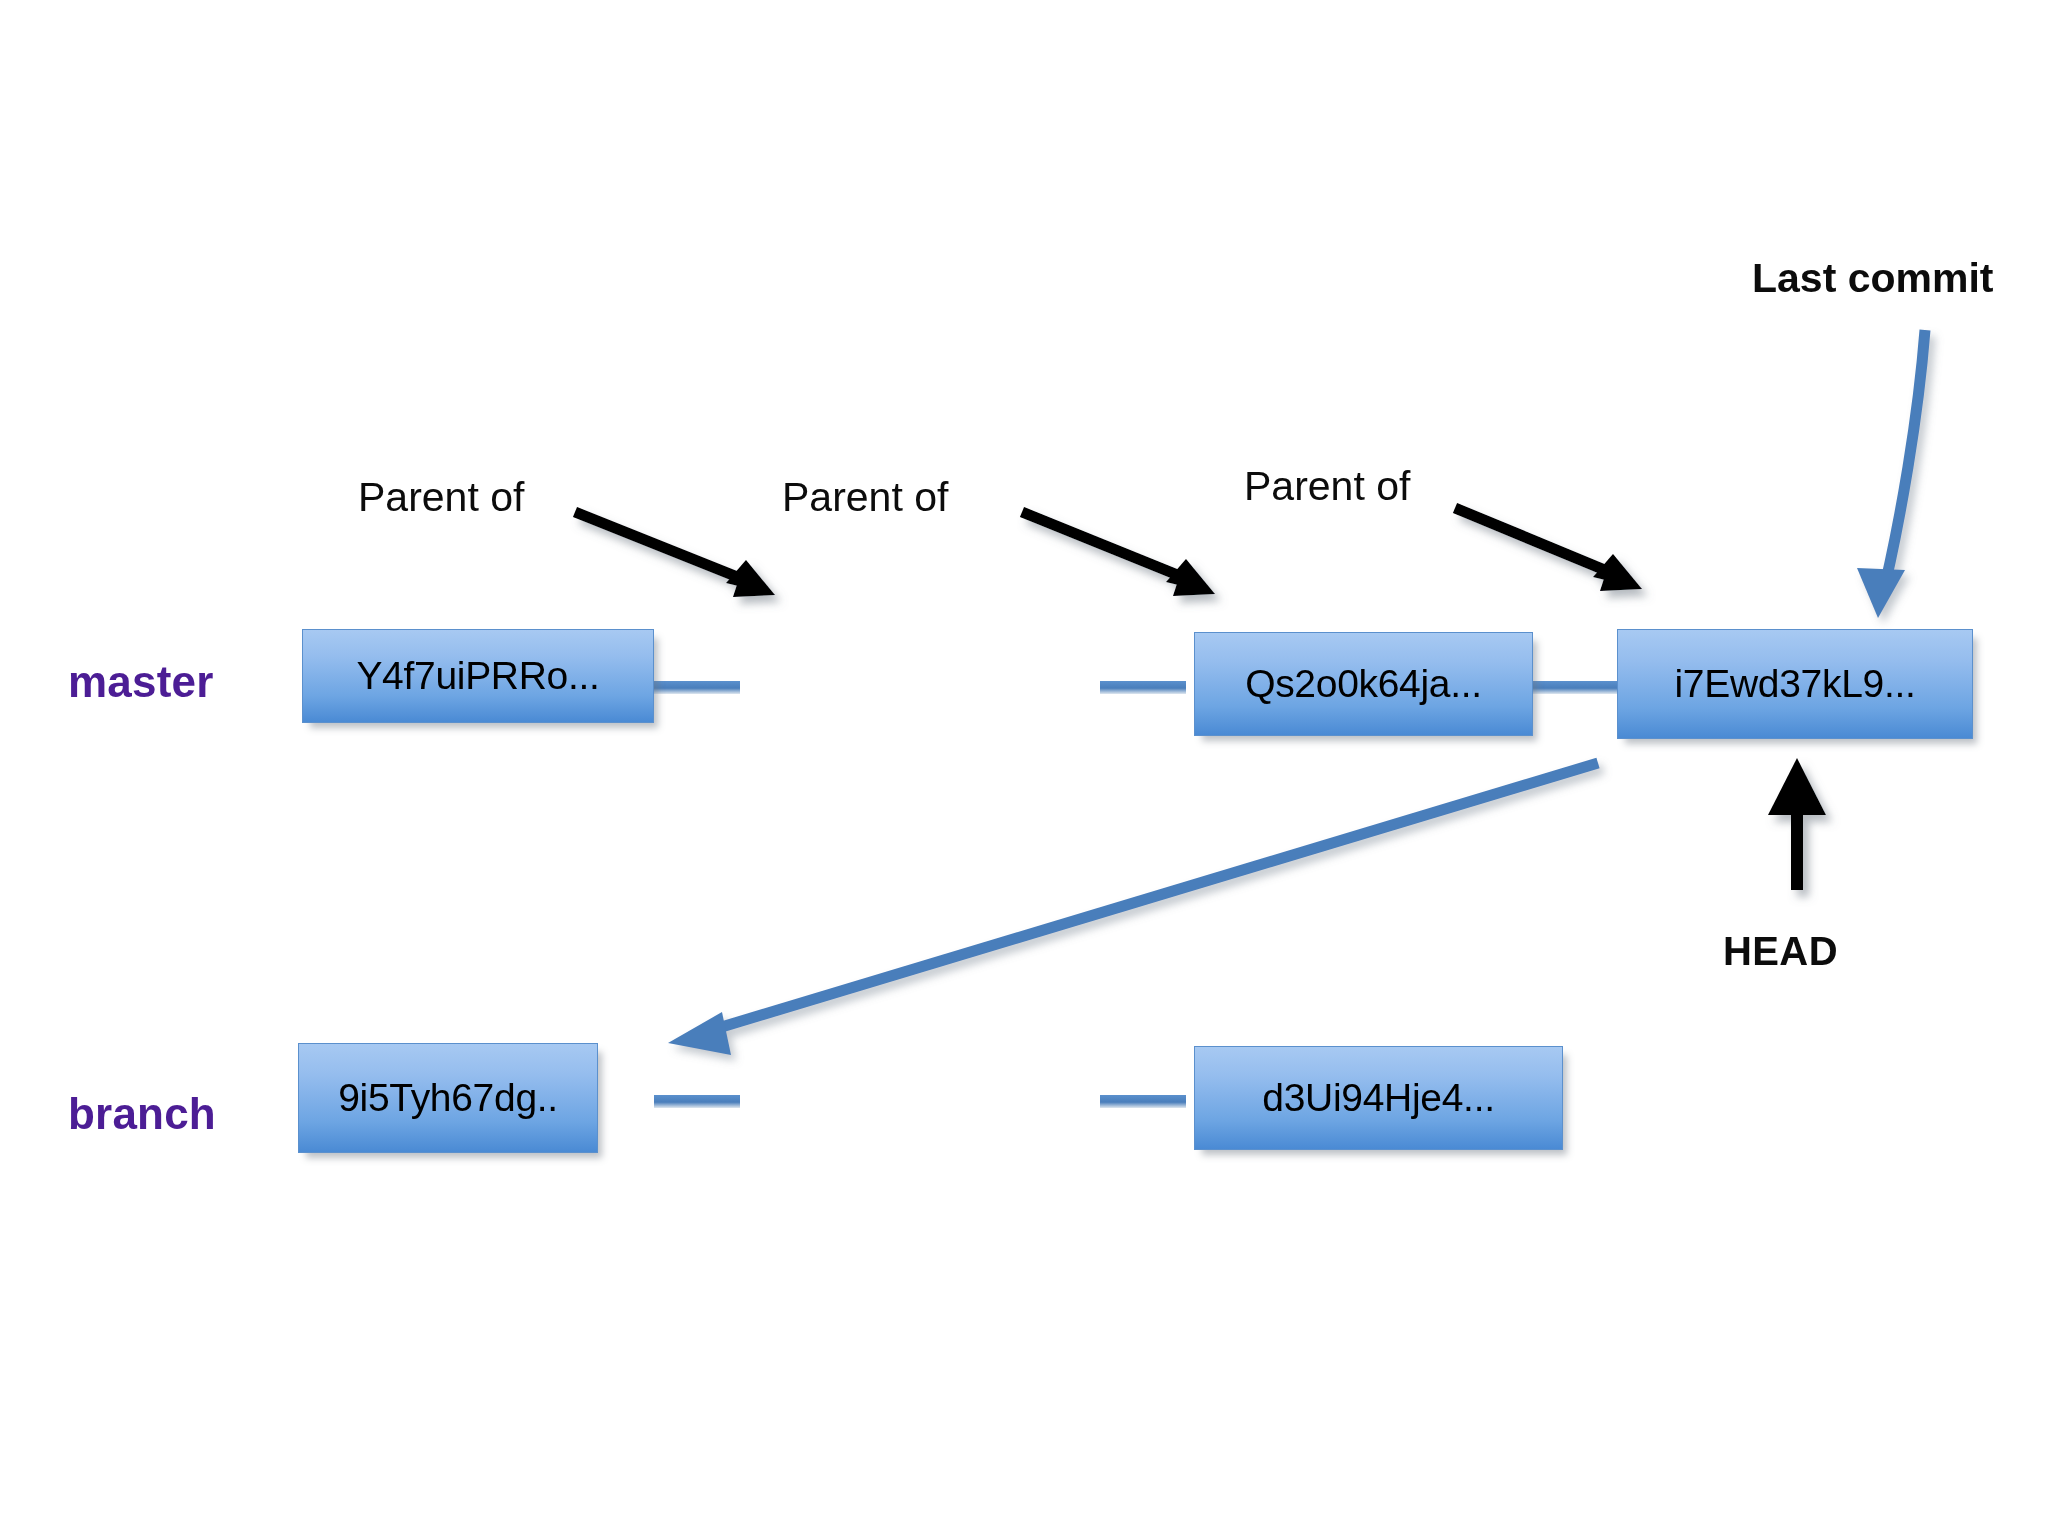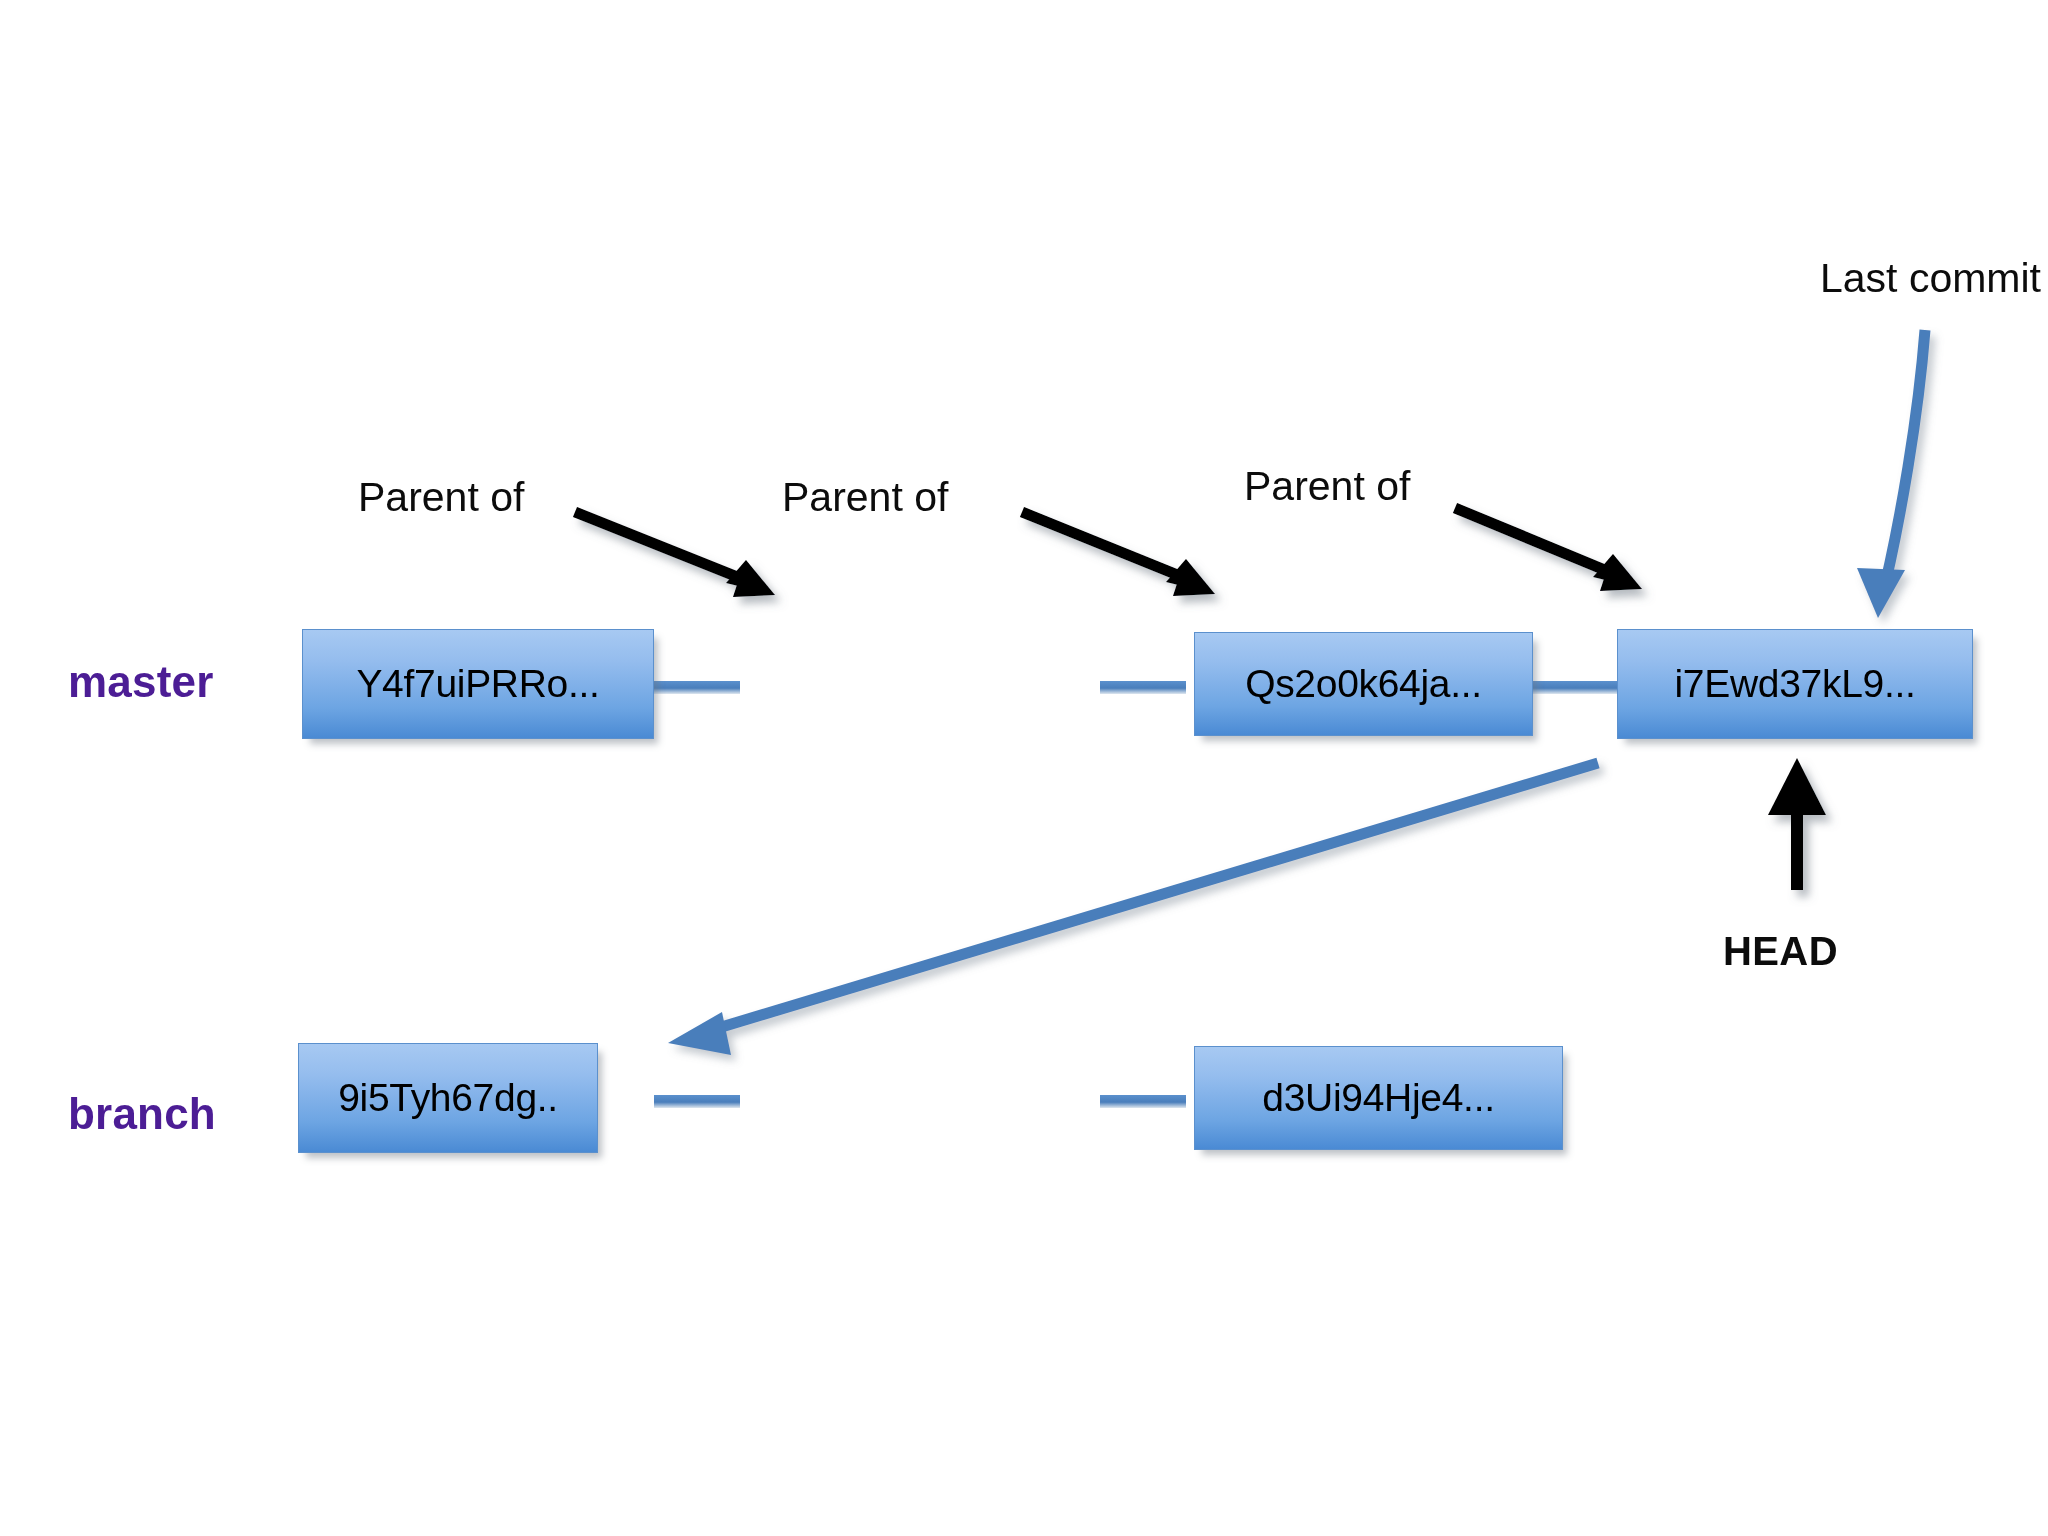--- a/index.html
+++ b/index.html
@@ -145,21 +145,21 @@
     </g>
 
     <g filter="url(#softshadow-blue)">
       <line x1="1598" y1="763" x2="705" y2="1032" stroke="#4a7ebb" stroke-width="11" stroke-linecap="butt"></line>
       <path d="M 668 1043 L 722 1012 L 731 1055 Z" fill="#4a7ebb"></path>
     </g>
   </svg>
 
   <div class="row-label" style="left:68px; top:657px;">master</div>
 
-  <div class="commit-node" style="left:302px; top:629px; width:352px; height:110px;">
+  <div class="commit-node" style="left:302px; top:629px; width:352px; height:94px;">
     <span class="commit-label">Y4f7uiPRRo...</span>
   </div>
 
 
   <div class="commit-node" style="left:1194px; top:632px; width:339px; height:104px;">
     <span class="commit-label">Qs2o0k64ja...</span>
   </div>
 
   <div class="commit-node" style="left:1617px; top:629px; width:356px; height:110px;">
     <span class="commit-label">i7Ewd37kL9...</span>
@@ -175,17 +175,17 @@
   <div class="commit-node" style="left:1194px; top:1046px; width:369px; height:104px;">
     <span class="commit-label">d3Ui94Hje4...</span>
   </div>
 
   <div class="annotation" style="left:358px; top:474px;">Parent of</div>
 
   <div class="annotation" style="left:782px; top:474px;">Parent of</div>
 
   <div class="annotation" style="left:1244px; top:463px;">Parent of</div>
 
-  <div class="annotation" style="left:1820px; top:255px;">Last commit</div>
+  <div class="annotation" style="left:1752px; top:255px;font-weight:bold;">Last commit</div>
 
   <div class="annotation bold-anno" style="left:1723px; top:929px;">HEAD</div>
 
 </div>
 
 </body></html>

